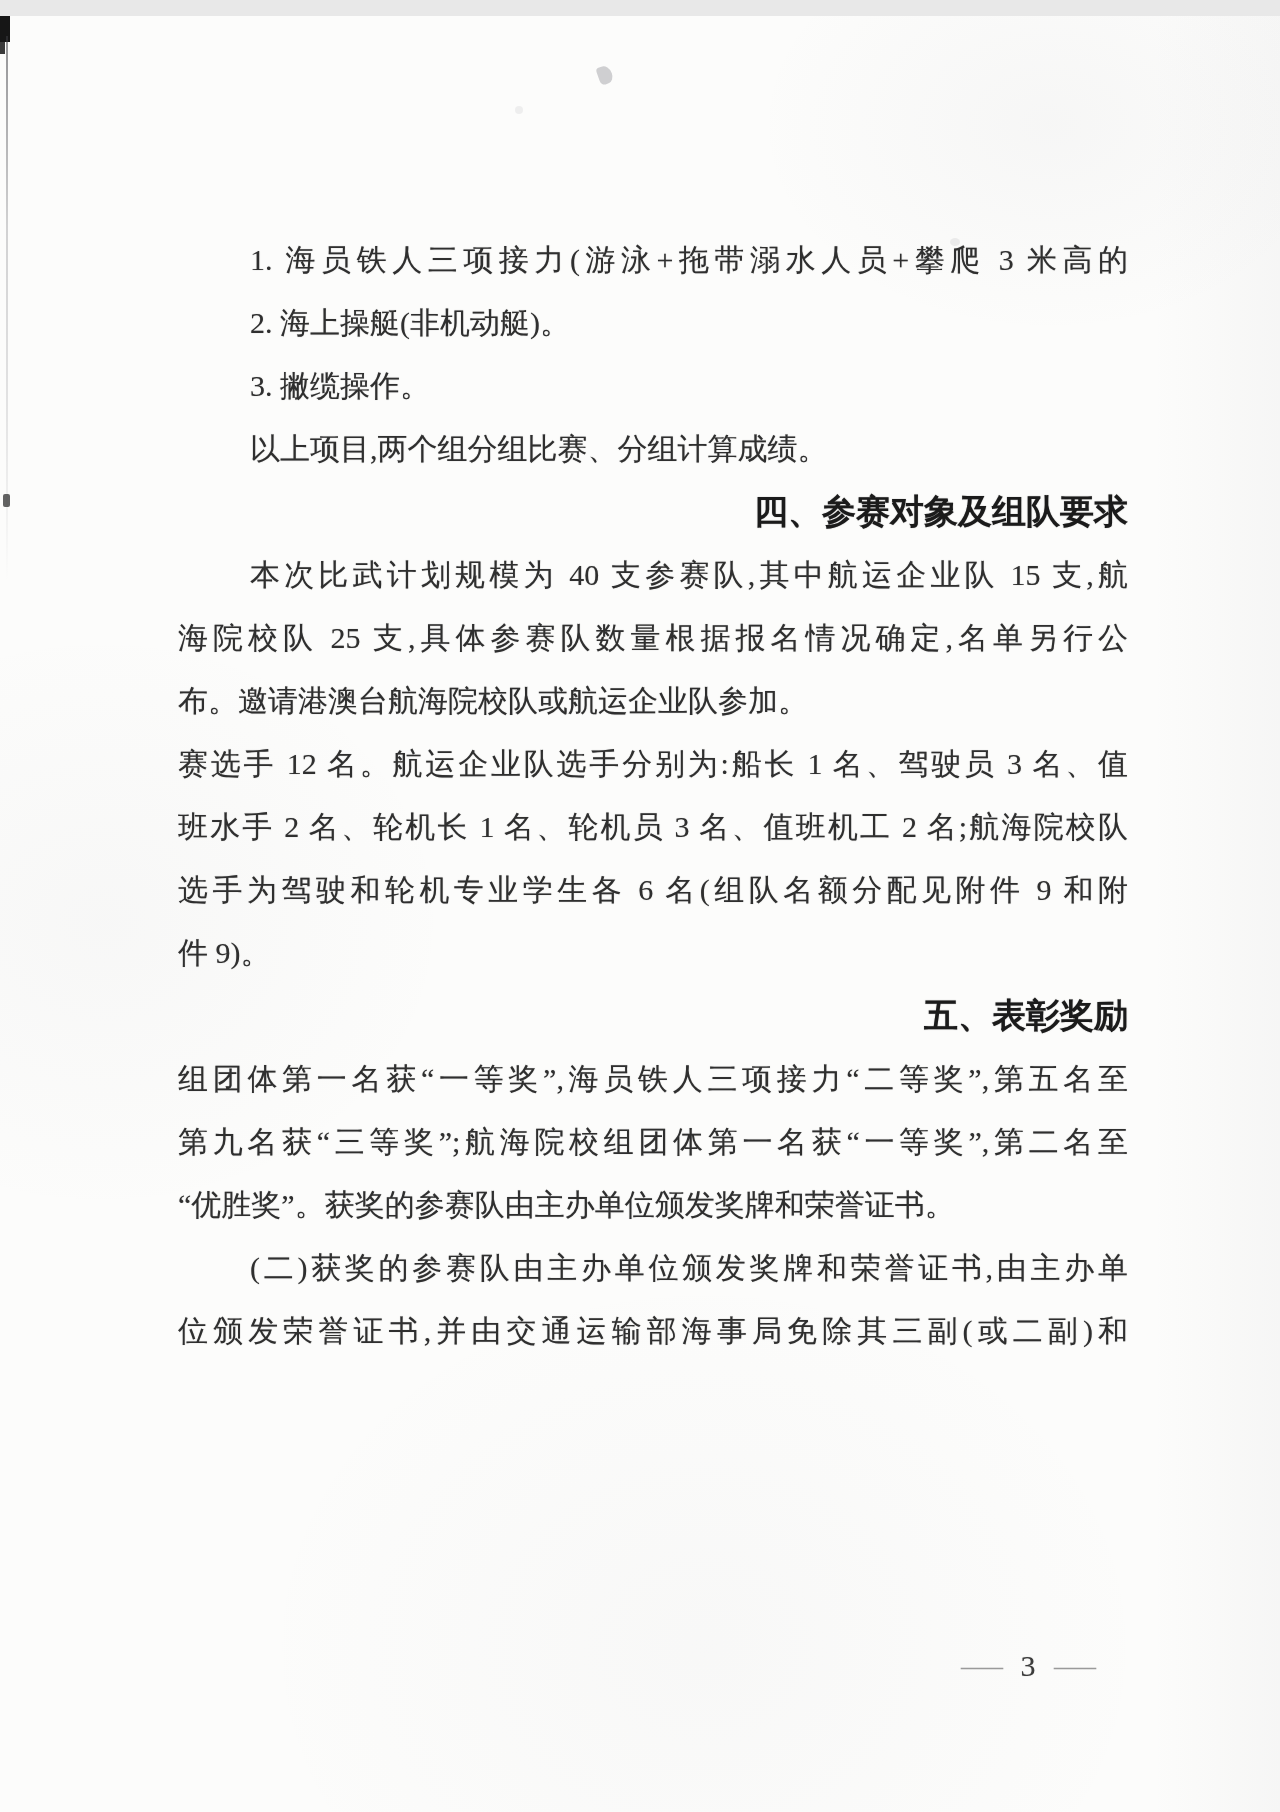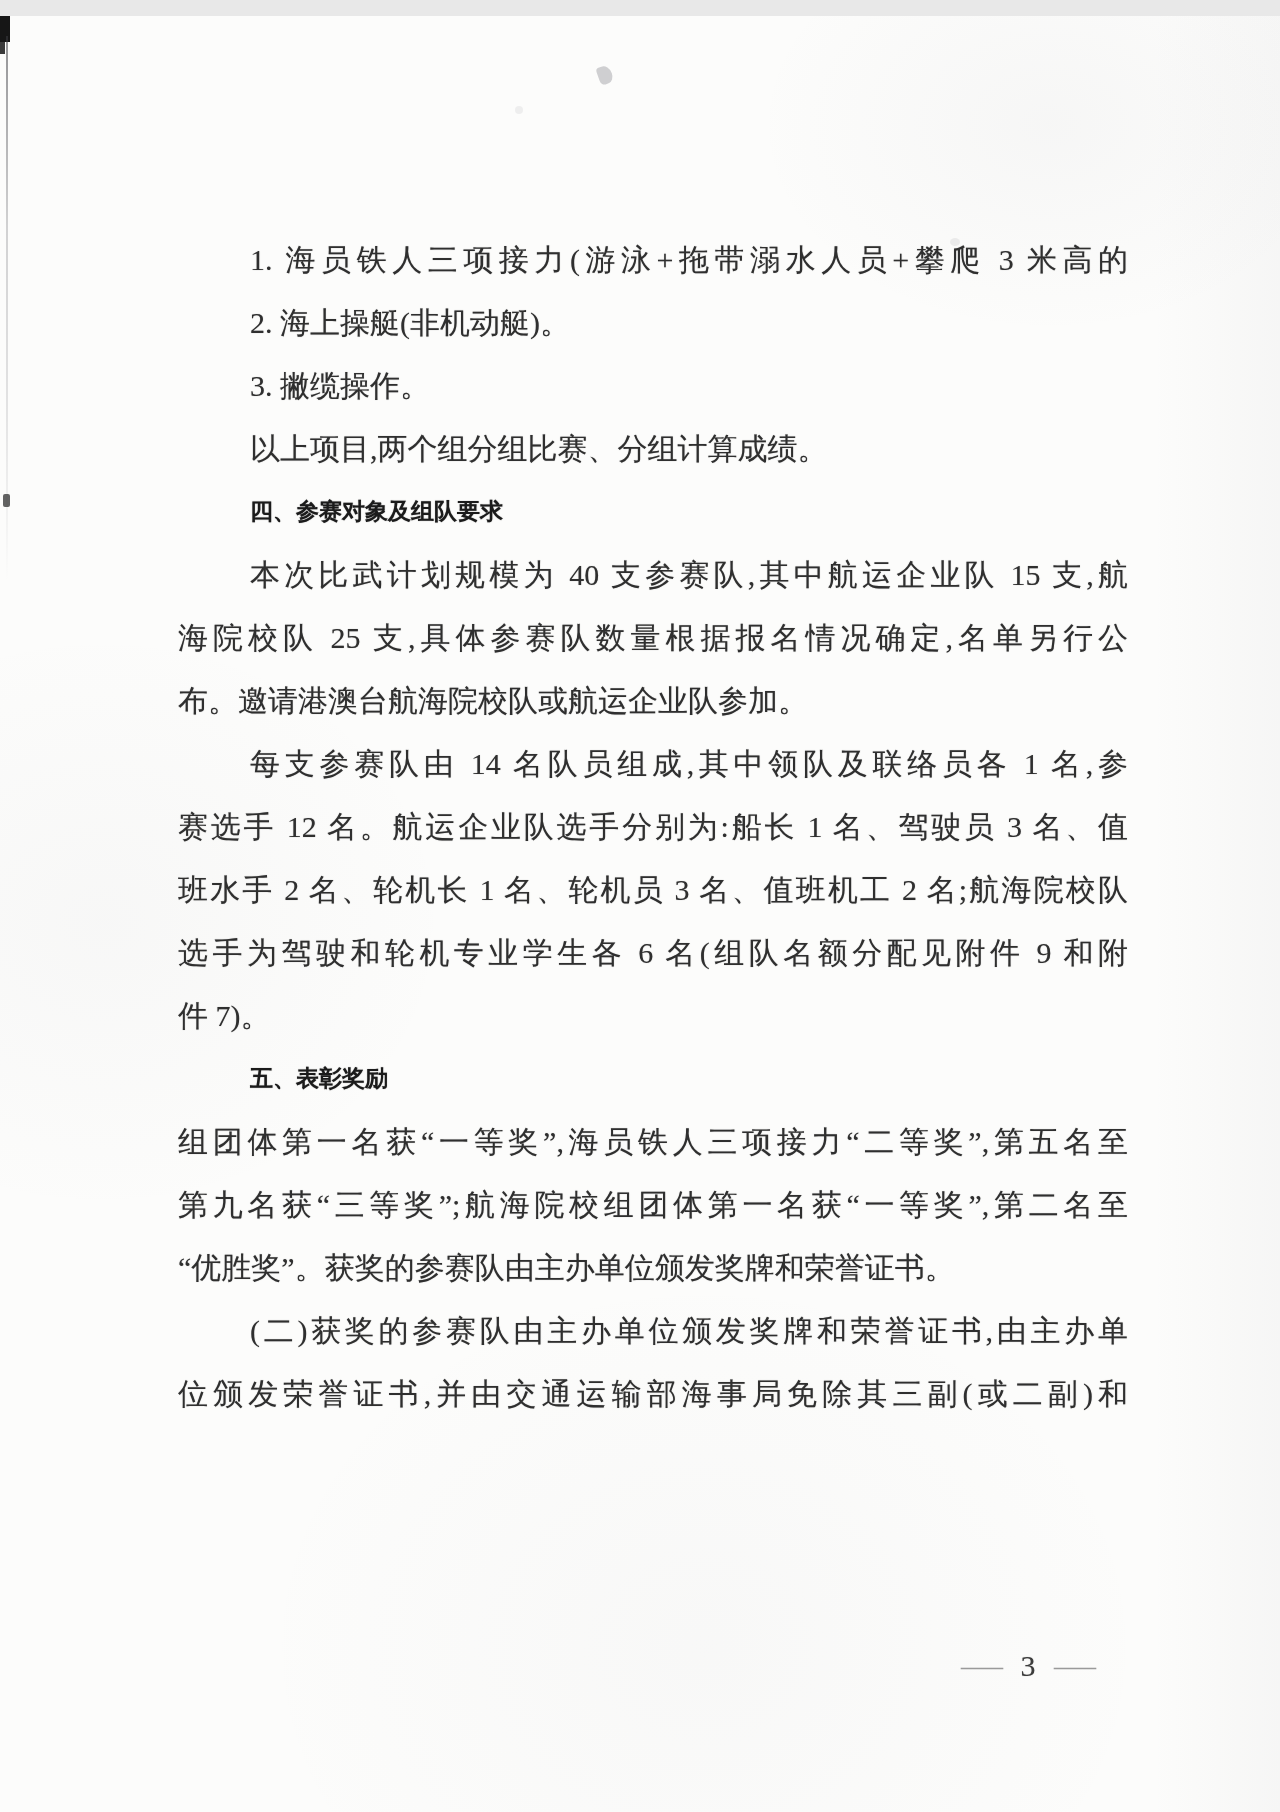--- a/index.html
+++ b/index.html
@@ -33,23 +33,24 @@
     line-height: 63px;
     font-size: 30px;
     color: #2f2f2f;
     text-shadow: 0 0 1px rgba(40,40,40,0.4);
     overflow: hidden;
     white-space: normal;
   }
   .line.heading {
     font-family: "Liberation Sans", "DejaVu Sans", sans-serif;
     font-weight: 700;
-    font-size: 23px;
+    font-size: 34px;
     color: #1b1b1b;
     text-shadow: 0 0 1px rgba(20,20,20,0.5);
+    text-align: right;
   }
   .line.indent { text-indent: 72px; }
   .line.fill {
     text-align: justify;
     text-align-last: justify;
   }
   .footer {
     position: absolute;
     top: 1628px;
     left: 918px;
@@ -138,25 +139,24 @@
 
   <div class="content">
       <div class="line body indent fill">1. 海员铁人三项接力(游泳+拖带溺水人员+攀爬 3 米高的</div>
       <div class="line body indent">2. 海上操艇(非机动艇)。</div>
       <div class="line body indent">3. 撇缆操作。</div>
       <div class="line body indent">以上项目,两个组分组比赛、分组计算成绩。</div>
       <div class="line heading indent">四、参赛对象及组队要求</div>
       <div class="line body indent fill">本次比武计划规模为 40 支参赛队,其中航运企业队 15 支,航</div>
       <div class="line body fill">海院校队 25 支,具体参赛队数量根据报名情况确定,名单另行公</div>
       <div class="line body">布。邀请港澳台航海院校队或航运企业队参加。</div>
-      <div class="line body indent fill">每支参赛队由 14 名队员组成,其中领队及联络员各 1 名,参</div>
       <div class="line body fill">赛选手 12 名。航运企业队选手分别为:船长 1 名、驾驶员 3 名、值</div>
       <div class="line body fill">班水手 2 名、轮机长 1 名、轮机员 3 名、值班机工 2 名;航海院校队</div>
       <div class="line body fill">选手为驾驶和轮机专业学生各 6 名(组队名额分配见附件 9 和附</div>
-      <div class="line body">件 7)。</div>
+      <div class="line body">件 9)。</div>
       <div class="line heading indent">五、表彰奖励</div>
       <div class="line body fill">组团体第一名获“一等奖”,海员铁人三项接力“二等奖”,第五名至</div>
       <div class="line body fill">第九名获“三等奖”;航海院校组团体第一名获“一等奖”,第二名至</div>
       <div class="line body">“优胜奖”。获奖的参赛队由主办单位颁发奖牌和荣誉证书。</div>
       <div class="line body indent fill">(二)获奖的参赛队由主办单位颁发奖牌和荣誉证书,由主办单</div>
       <div class="line body fill">位颁发荣誉证书,并由交通运输部海事局免除其三副(或二副)和</div>
     </div>
 
   <div class="footer">
     <span class="dash">—</span>

